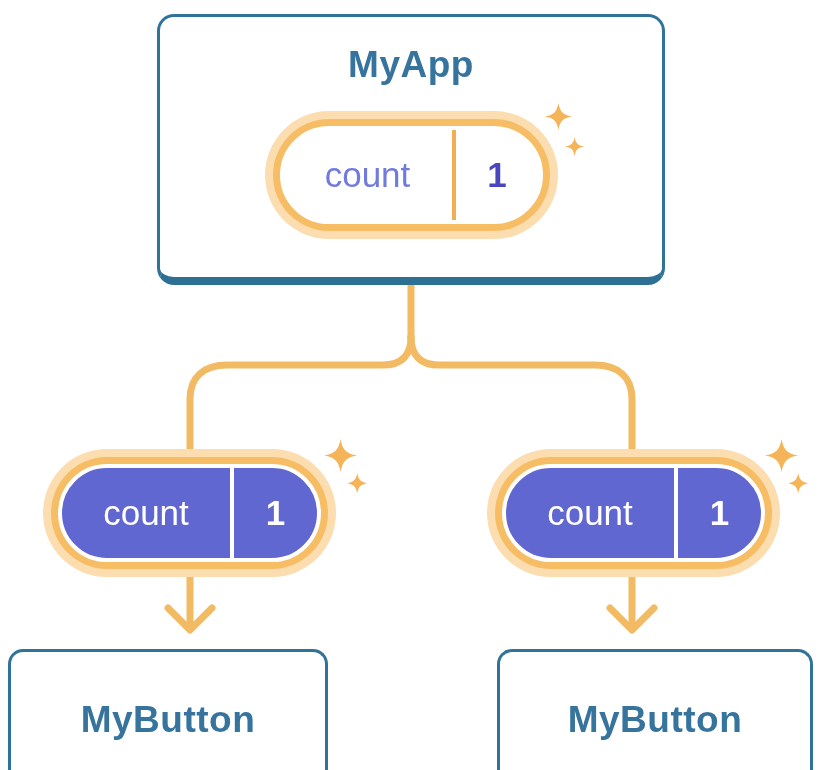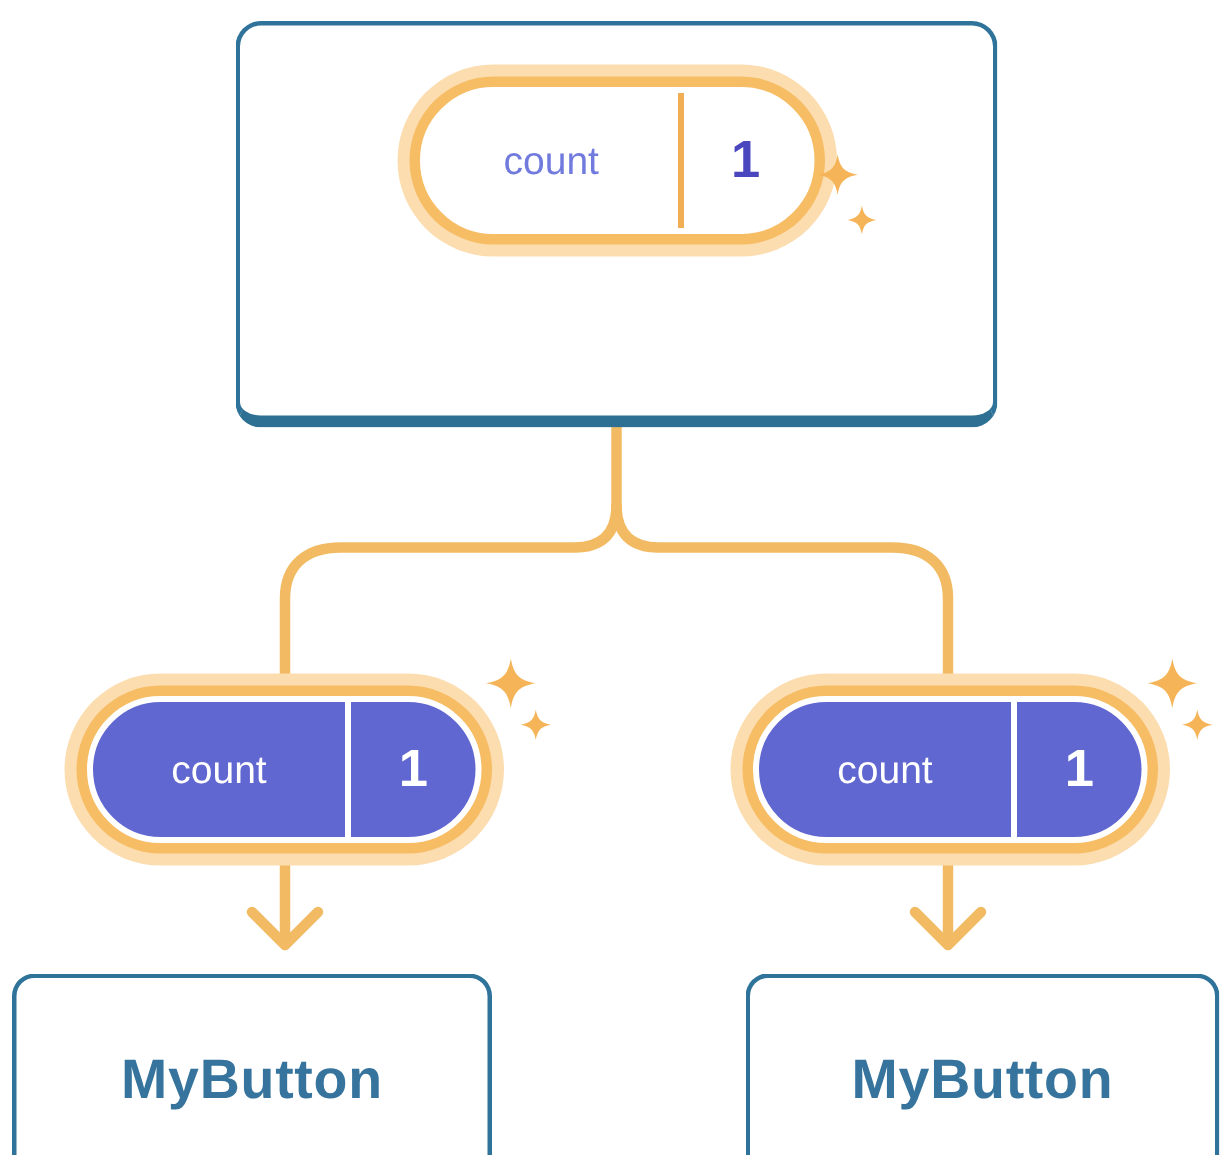--- a/index.html
+++ b/index.html
@@ -50,21 +50,21 @@
     border-radius:999px;
     height:100%;box-sizing:border-box;
     border:4px solid #ffffff;
     background:#ffffff;
     display:flex;align-items:stretch;
     overflow:hidden;
   }
   .pill-purple .pill-body{background:var(--purpleFill);}
   .state-name{
     width:168px;display:flex;align-items:center;justify-content:center;
-    font-size:26px;font-weight:400;color:var(--purpleName);
+    font-size:35px;font-weight:400;color:var(--purpleName);
   }
   .state-divider{width:4px;background:var(--orangeDivider);}
   .state-value{
     flex:1;display:flex;align-items:center;justify-content:center;
     font-size:35px;font-weight:700;color:var(--purpleValue);
   }
   .pill-purple .state-name,.pill-purple .state-value{color:#ffffff;}
   .pill-purple .state-divider{background:#ffffff;}
   
   .sparkles{position:absolute;z-index:3;}
@@ -80,20 +80,21 @@
 
   <svg class="connector" width="820" height="770" viewBox="0 0 820 770">
     <path d="M411 281 L411 337"></path>
     <path d="M411 337 C411 356 401 365 383 365 L227 365 C204 365 190 377 190 399 L190 628"></path>
     <path d="M411 337 C411 356 421 365 439 365 L595 365 C618 365 632 377 632 399 L632 628"></path>
     <path d="M168 608 L190 630 L212 608"></path>
     <path d="M610 608 L632 630 L654 608"></path>
   </svg>
 
   <div class="card card-root">
+    <span class="card-title">MyApp</span>
     <div class="pill pill-root">
       <div class="pill-ring">
         <div class="pill-body">
           <span class="state-name">count</span>
           <span class="state-divider"></span>
           <span class="state-value">1</span>
         </div>
       </div>
     </div>
   </div>

